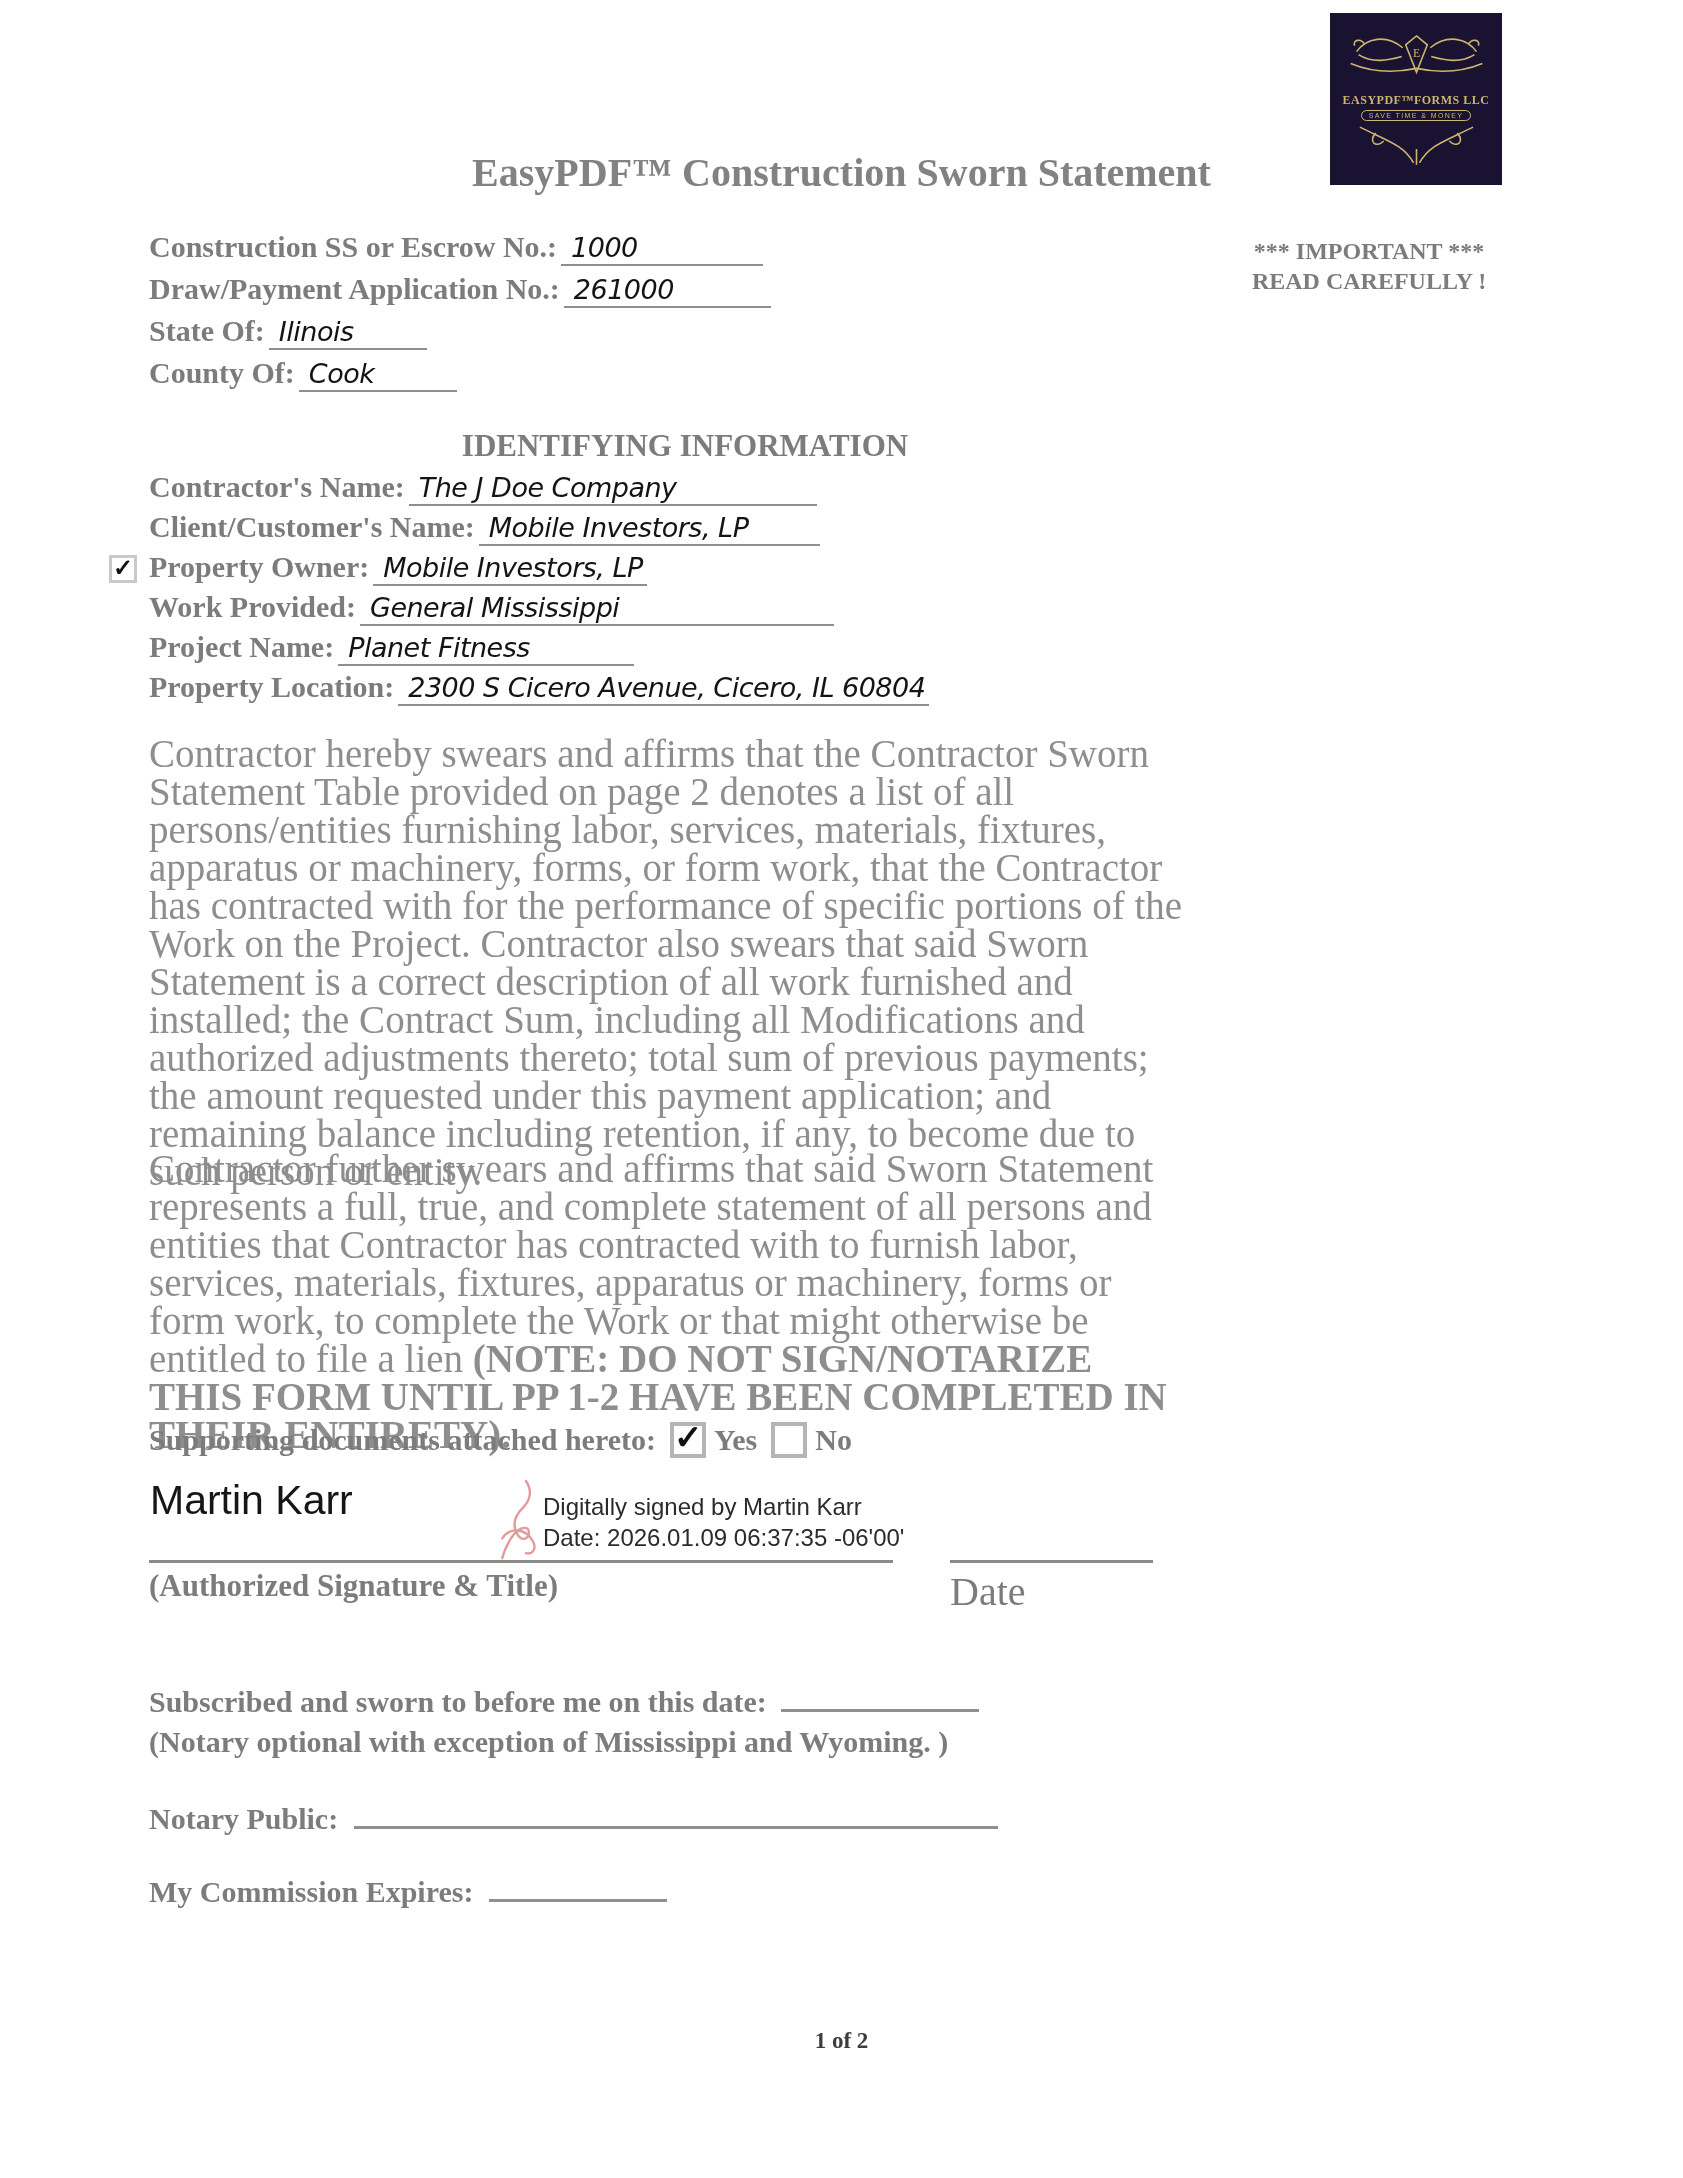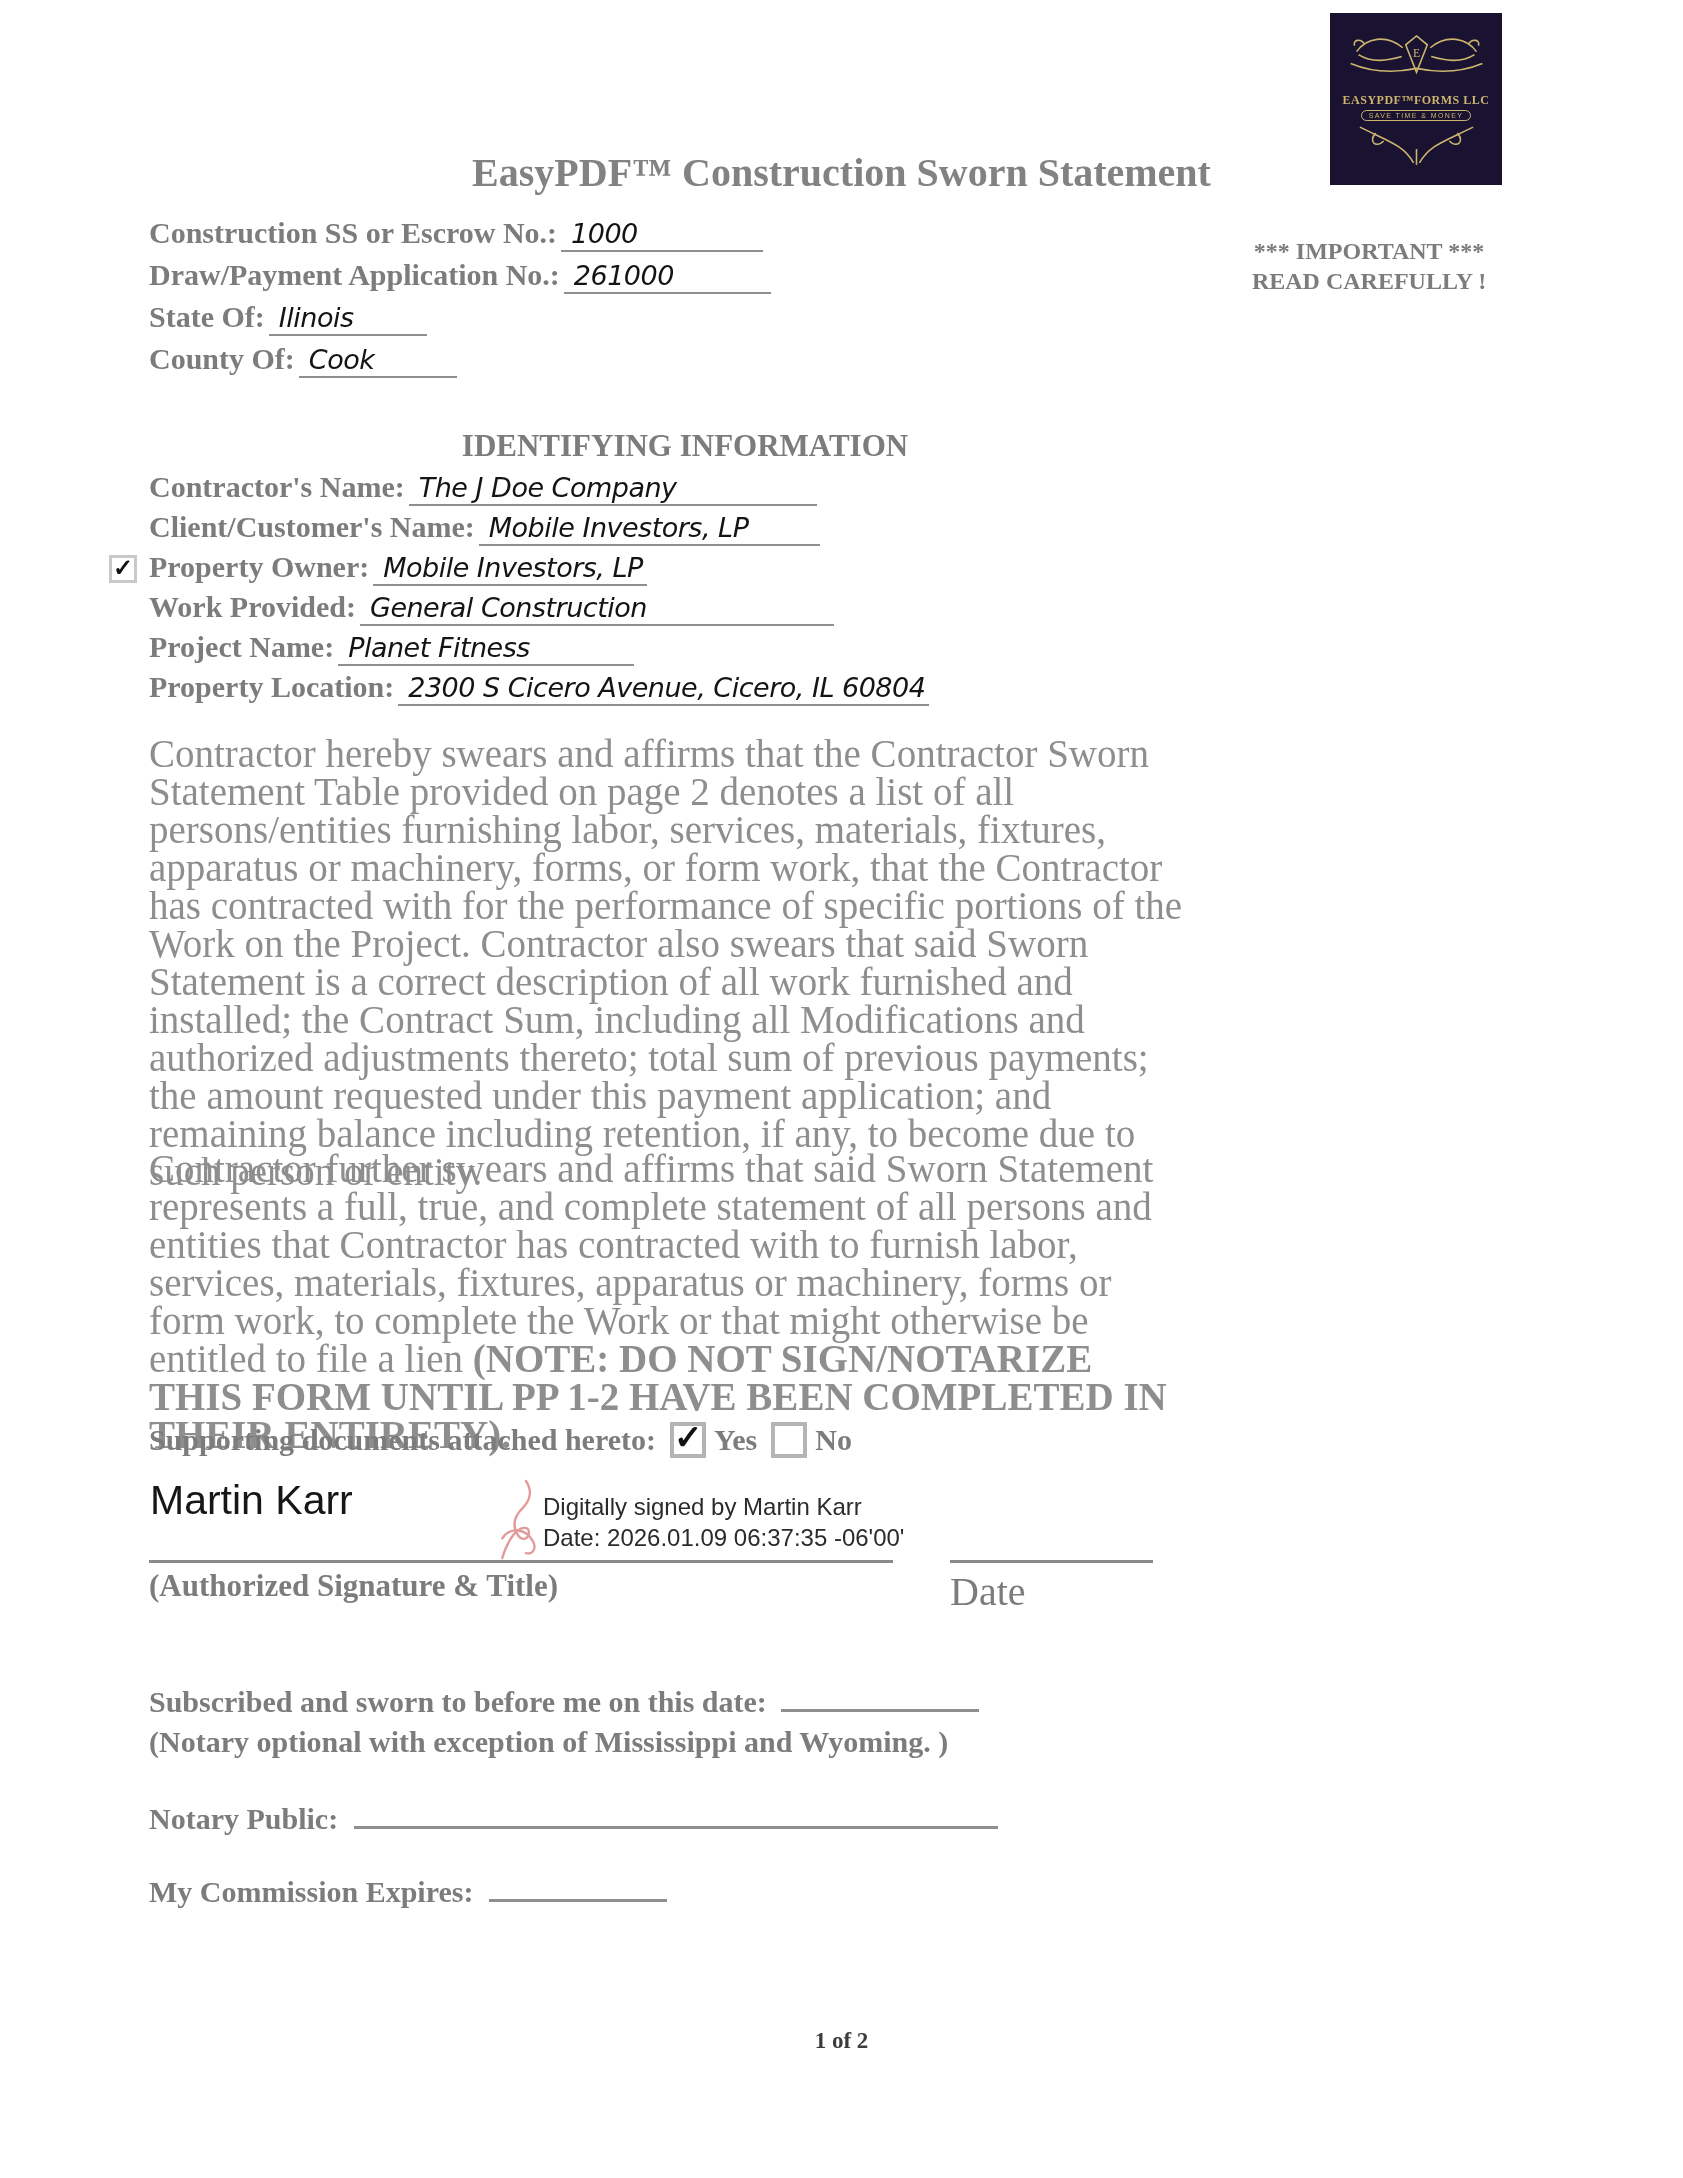--- a/index.html
+++ b/index.html
@@ -20,21 +20,21 @@
         font-size:40px;font-weight:bold;color:#828282;}
 
   
   .lbl{font-weight:bold;color:#7c7c7c;font-size:30px;}
   .hand{font-family:"DejaVu Sans",sans-serif;font-style:italic;color:#141414;font-size:27px;
         letter-spacing:-0.5px;border-bottom:2px solid #8f8f8f;display:inline-block;
         padding:0 4px 1px 10px;vertical-align:baseline;line-height:1.15;}
   .blankline{display:inline-block;border-bottom:3px solid #8f8f8f;height:26px;vertical-align:baseline;}
 
   
-  .top-fields{position:absolute;left:149px;top:216px;}
+  .top-fields{position:absolute;left:149px;top:230px;}
   .top-fields .row{height:42px;white-space:nowrap;}
 
   
   .important{position:absolute;left:1188px;top:236px;width:362px;text-align:center;
         color:#7c7c7c;font-weight:bold;font-size:24px;line-height:29px;}
   .important .hdr{line-height:30px;}
   .important .body{margin-top:27px;}
 
   
   .identify{position:absolute;left:149px;top:428px;width:950px;}
@@ -147,21 +147,21 @@
       <span class="lbl">Client/Customer's Name:</span>
       <span class="hand" style="min-width:327px">Mobile Investors, LP</span>
     </div>
     <div class="row">
       <span class="cb cb-po"><span class="tick">✓</span></span>
       <span class="lbl">Property Owner:</span>
       <span class="hand" style="min-width:233px">Mobile Investors, LP</span>
     </div>
     <div class="row">
       <span class="lbl">Work Provided:</span>
-      <span class="hand" style="min-width:460px">General Construction</span>
+      <span class="hand" style="min-width:460px">General Mississippi</span>
     </div>
     <div class="row">
       <span class="lbl">Project Name:</span>
       <span class="hand" style="min-width:282px">Planet Fitness</span>
     </div>
     <div class="row">
       <span class="lbl">Property Location:</span>
       <span class="hand" style="min-width:490px">2300 S Cicero Avenue, Cicero, IL 60804</span>
     </div>
   </div>

